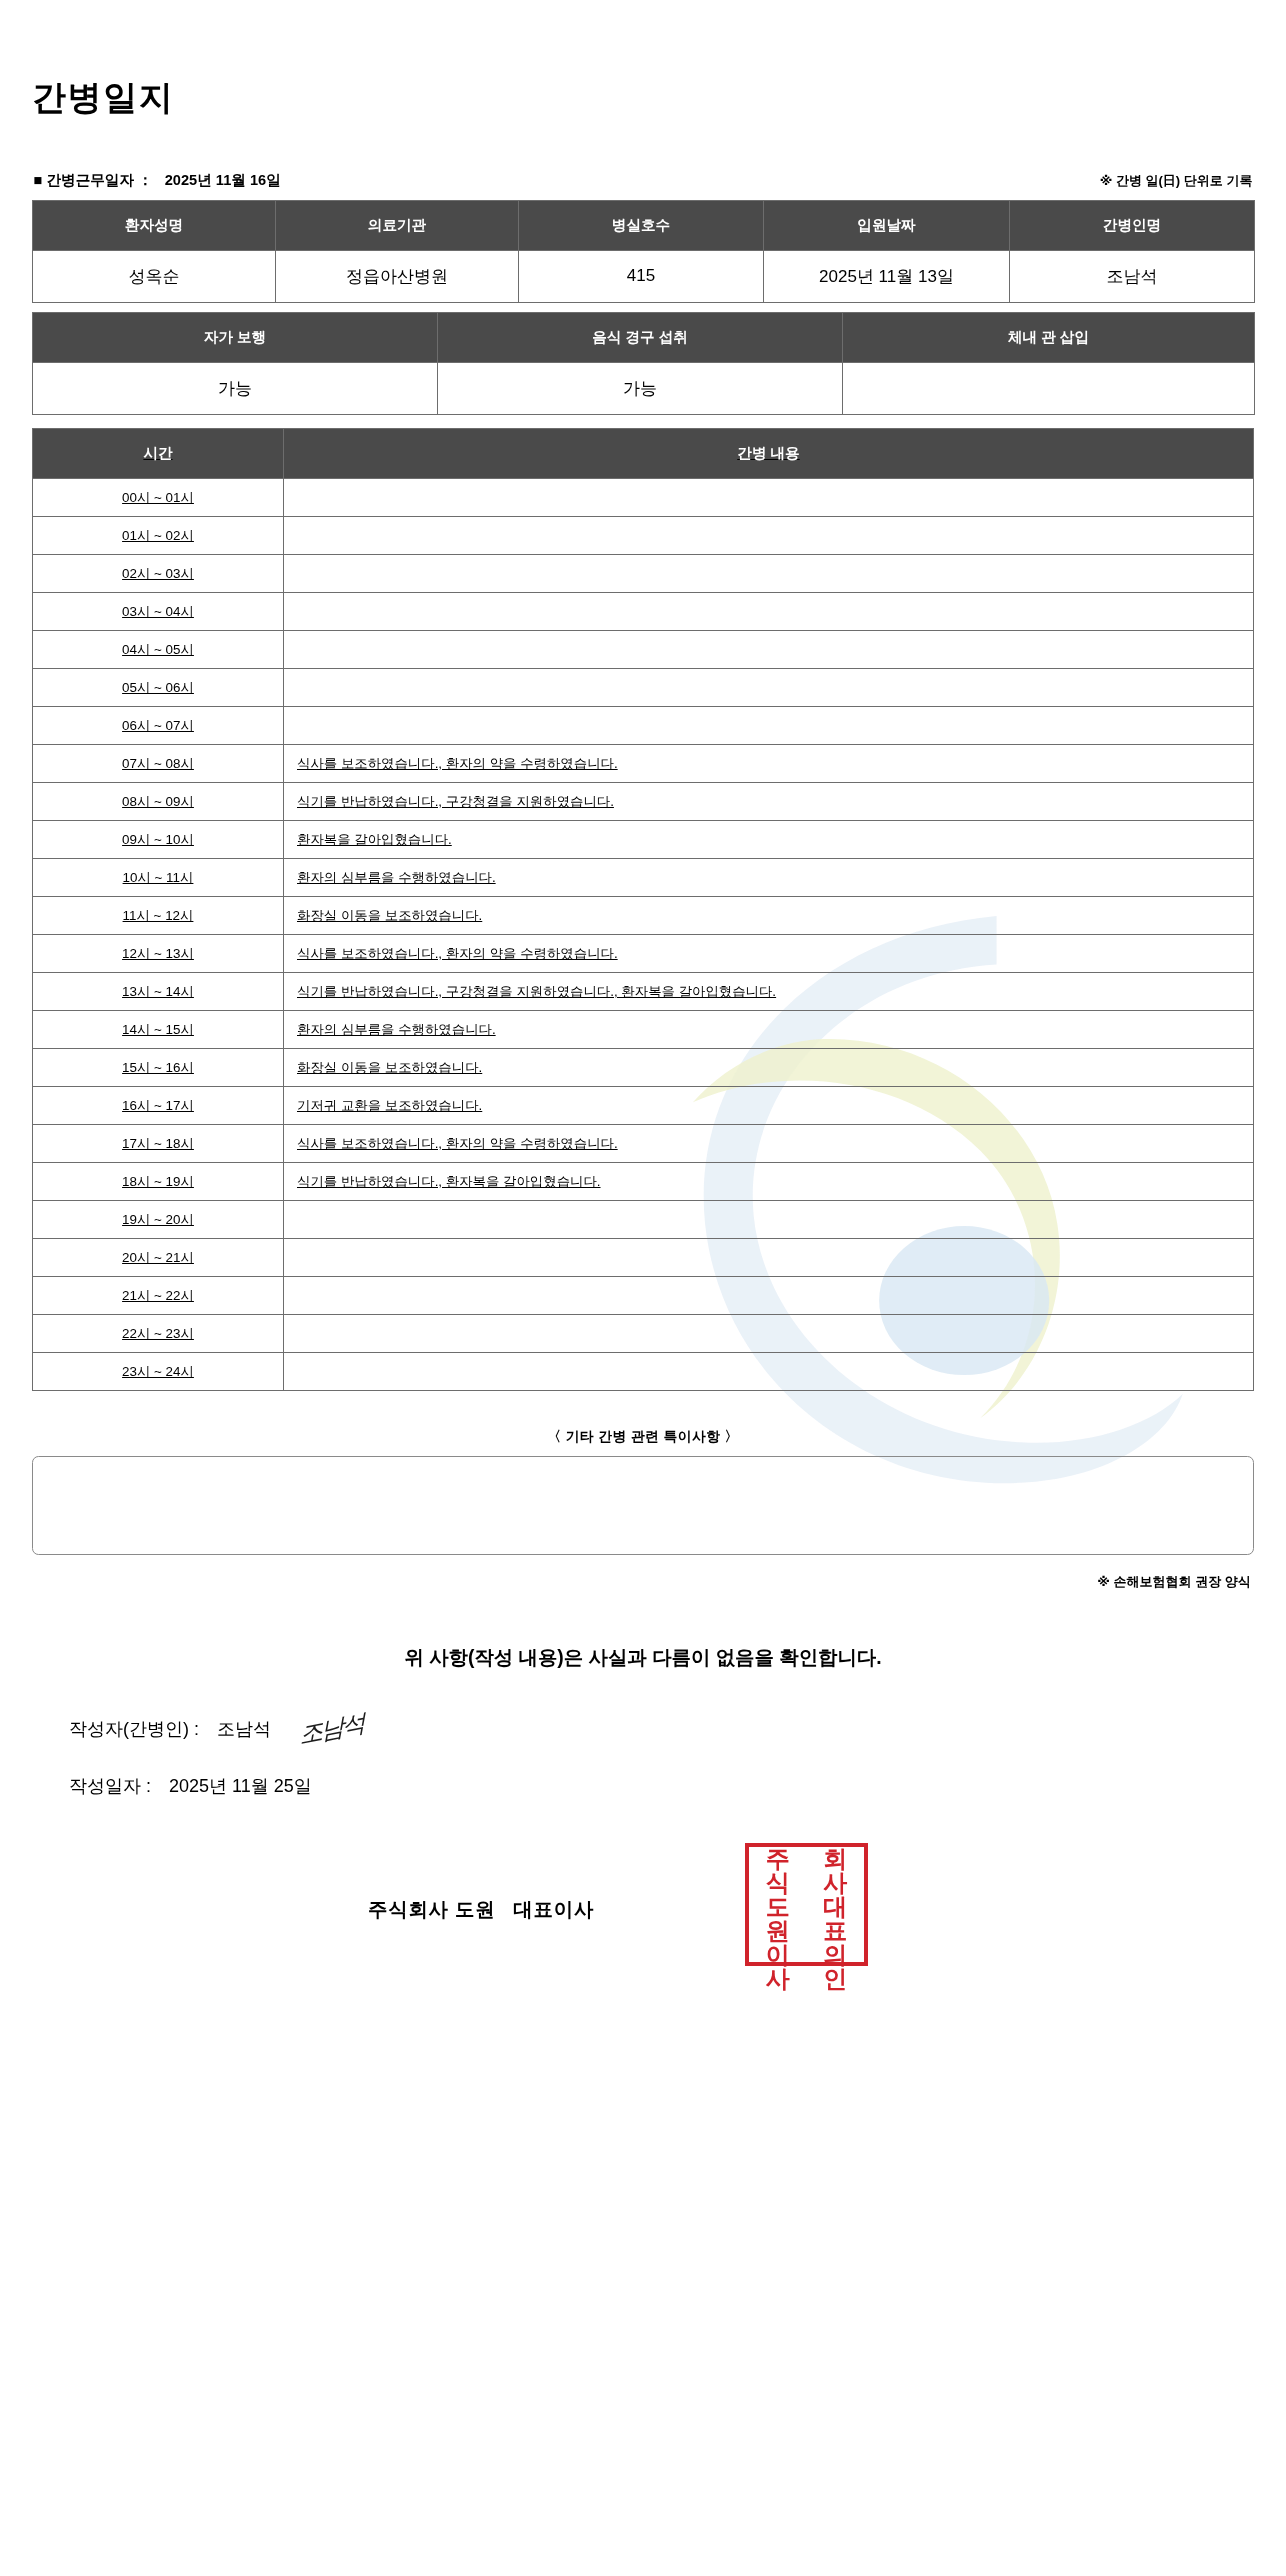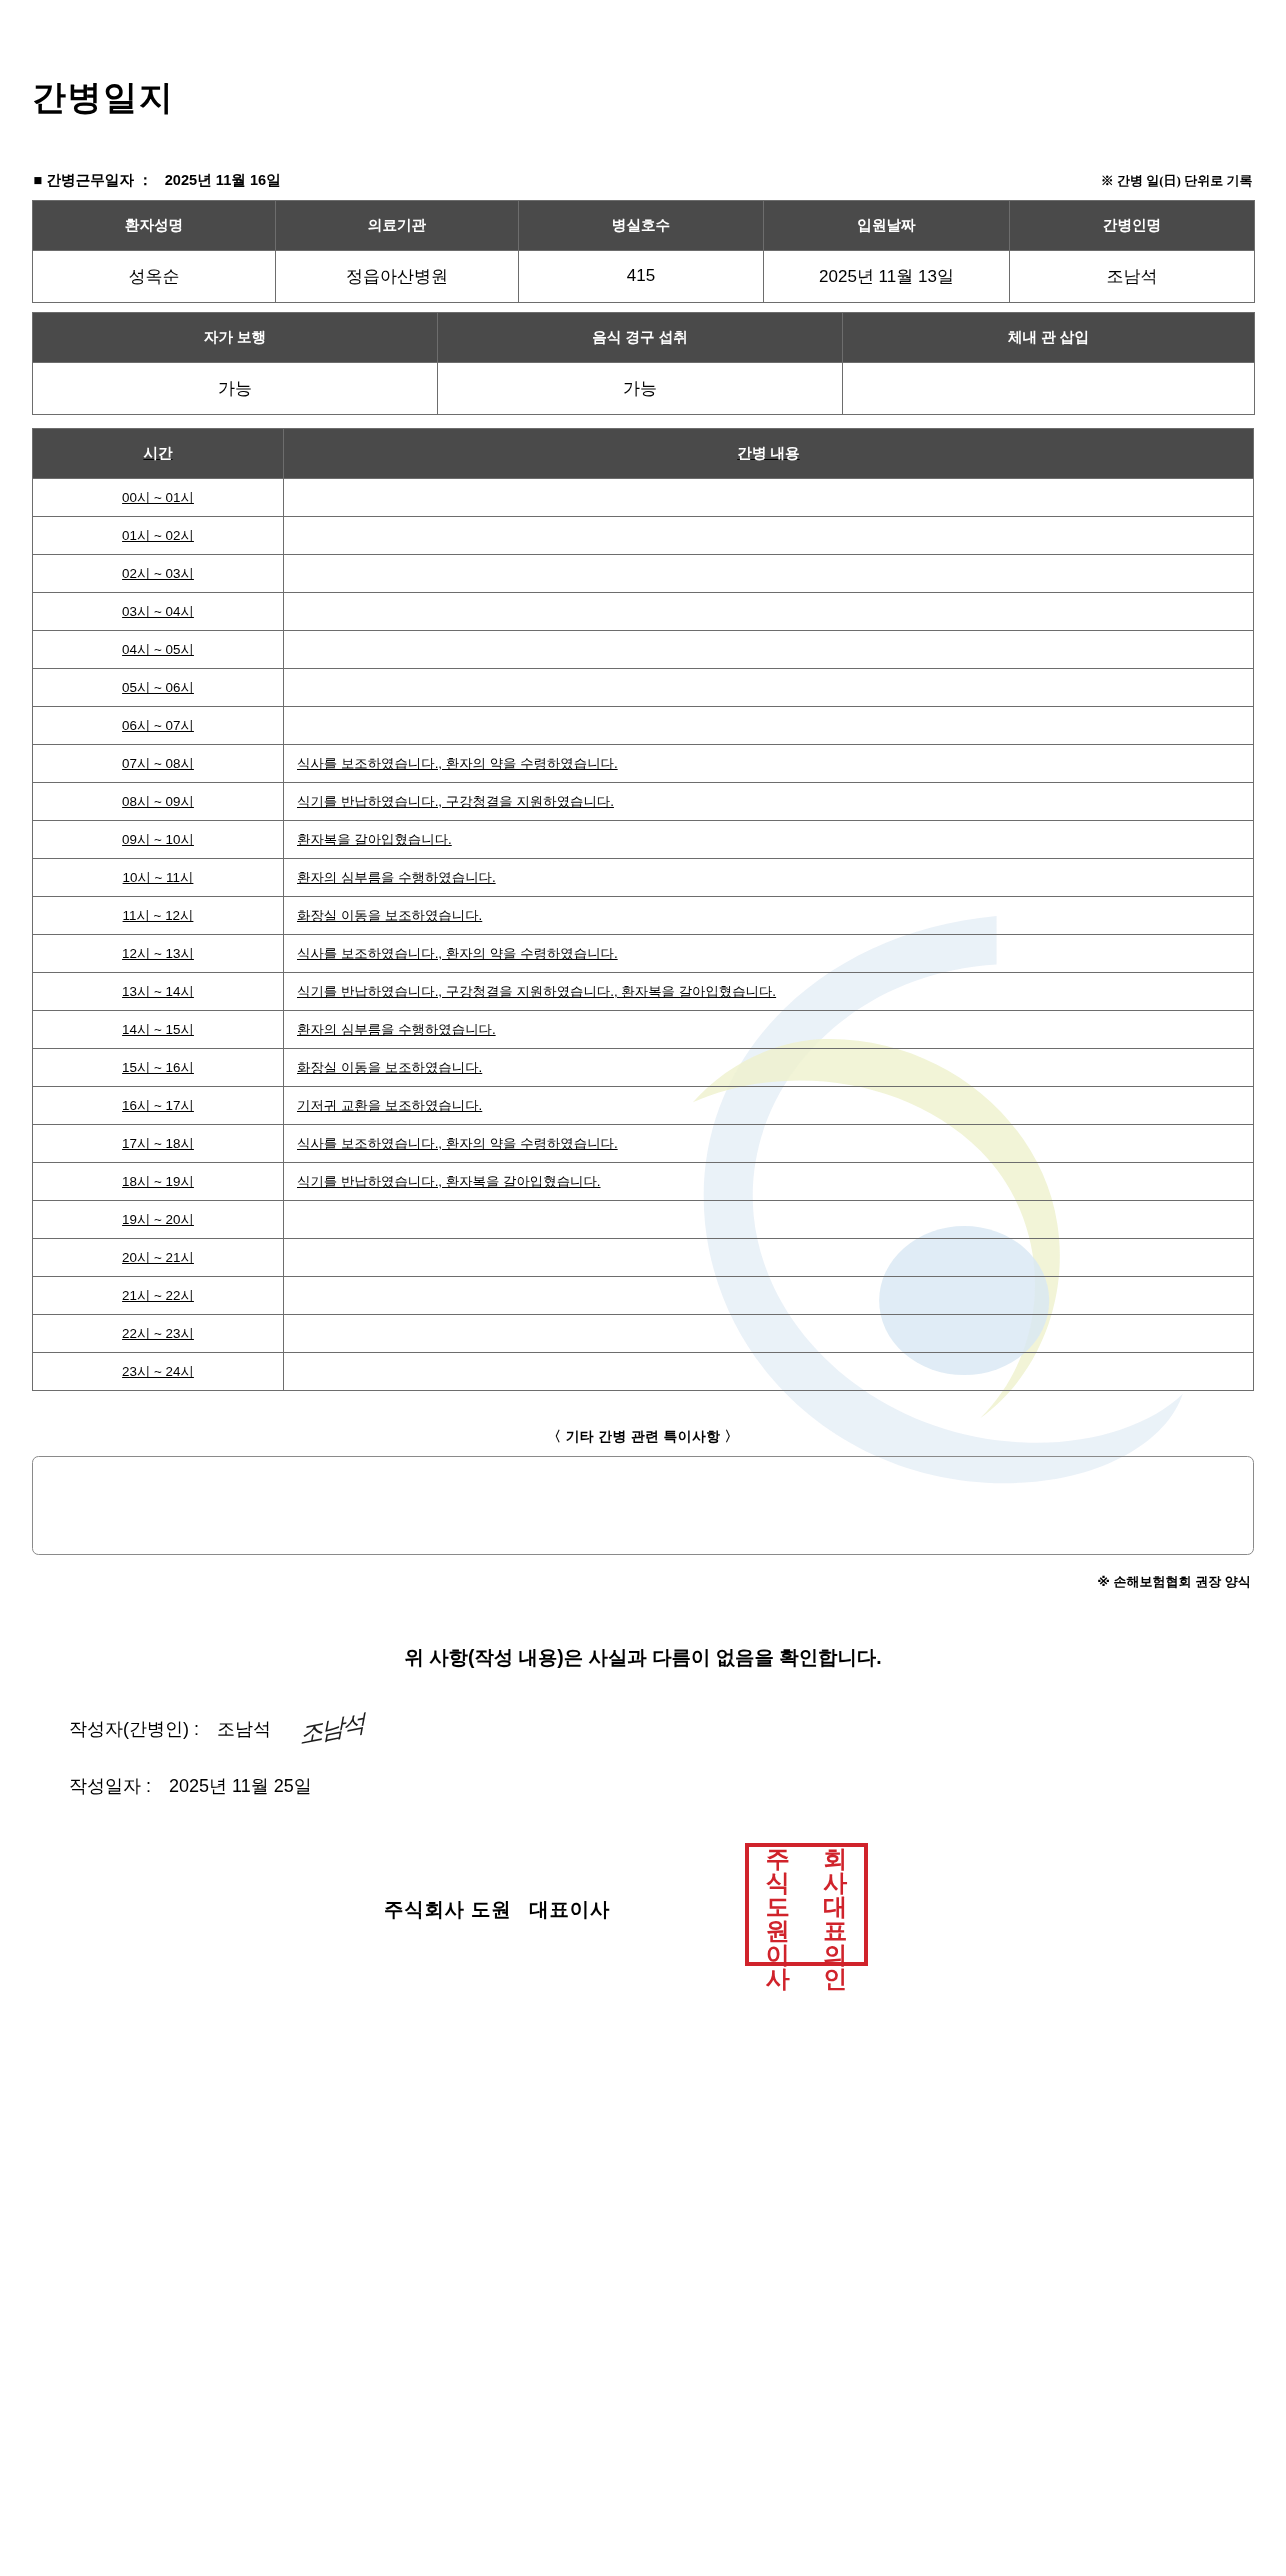--- a/index.html
+++ b/index.html
@@ -51,21 +51,20 @@
     font-size: 14.6px;
     font-weight: bold;
   }
   .meta-left .date-val {
     font-weight: bold;
     margin-left: 8px;
   }
   .meta-right {
     font-size: 13px;
     font-weight: bold;
-    font-family: Liberation Serif, serif;
   }
 
   table.grid {
     border-collapse: collapse;
     width: 1222px;
     margin-top: 9.7px;
     table-layout: fixed;
   }
   table.grid th, table.grid td {
     border: 0.8px solid #6d6d6d;
@@ -173,21 +172,21 @@
     letter-spacing: -2.4px;
   }
 
   .company-row {
     position: relative;
     margin-top: 45px;
     height: 154px;
   }
   .company-name {
     position: absolute;
-    left: 352px;
+    left: 336px;
     top: 53px;
     font-size: 19.4px;
     font-weight: bold;
     letter-spacing: 0.8px;
   }
   .company-name .gap { display: inline-block; width: 18px; }
 
   .stamp {
     position: absolute;
     left: 713px;

